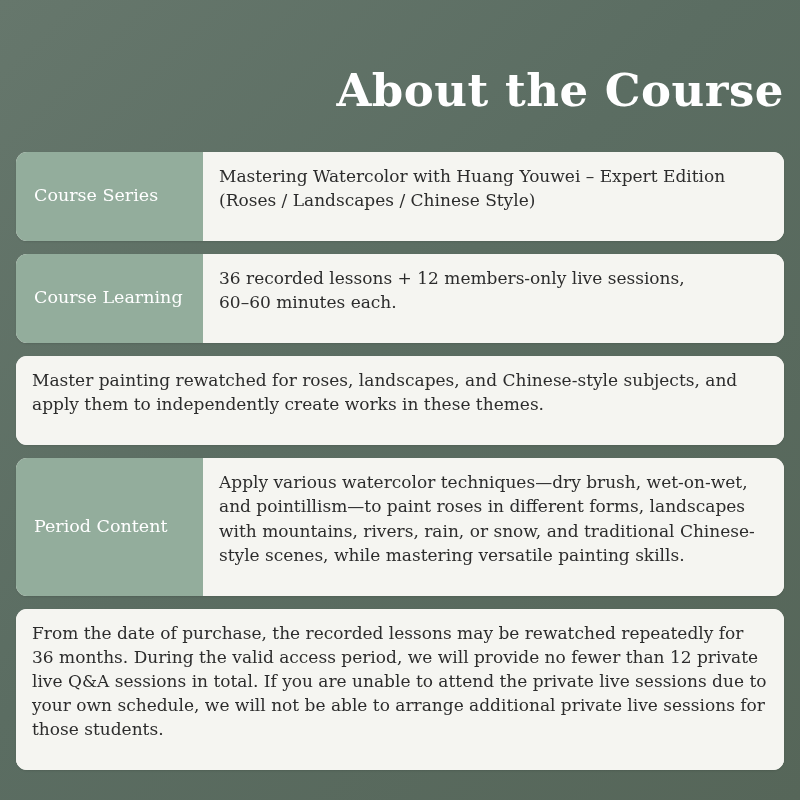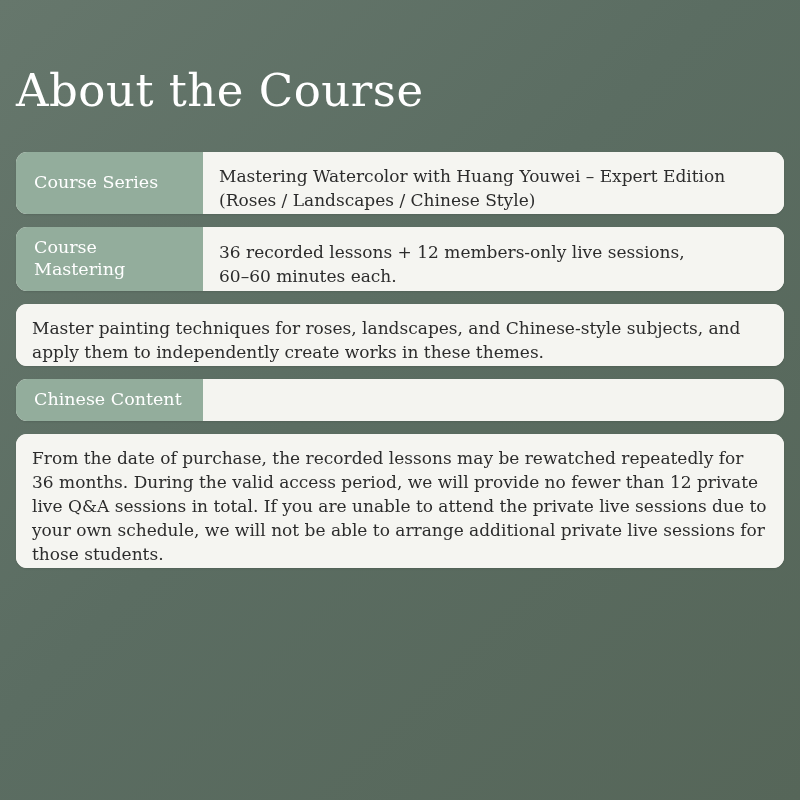--- a/index.html
+++ b/index.html
@@ -15,25 +15,25 @@
   }
   .page {
     position: relative;
     width: 800px;
     height: 800px;
     box-sizing: border-box;
     background: linear-gradient(135deg, #66776c 0%, #5b6d62 45%, #566659 100%);
     padding: 0 16px;
   }
   .title {
-    text-align: left;
+    text-align: right;
     color: #ffffff;
     font-family: "DejaVu Serif", serif;
     font-size: 45px;
-    font-weight: 400;
+    font-weight: 700;
     letter-spacing: 0.5px;
     padding-top: 66px;
     padding-bottom: 0;
     margin: 0;
     line-height: 1.1;
   }
   .rows {
     margin-top: 36px;
     display: flex;
     flex-direction: column;
@@ -58,21 +58,21 @@
     box-sizing: border-box;
     font-family: "DejaVu Serif", serif;
     font-size: 17.5px;
     line-height: 1.25;
     font-weight: 400;
   }
   .row .value {
     flex: 1 1 auto;
     background: #f5f5f1;
     color: #2c2c2c;
-    padding: 12px 16px 2px 16px;
+    padding: 12px 16px 29px 16px;
     box-sizing: border-box;
     font-family: "DejaVu Serif", serif;
     font-size: 17px;
     line-height: 1.42;
     display: flex;
     align-items: center;
     white-space: pre-line;
   }
 </style>
 </head>
@@ -83,31 +83,32 @@
 
   <div class="rows">
 
     <div class="row">
       <div class="label">Course Series</div>
       <div class="value">Mastering Watercolor with Huang Youwei – Expert Edition
 (Roses / Landscapes / Chinese Style)</div>
     </div>
 
     <div class="row">
-      <div class="label">Course Mastering</div>
+      <div class="label">Course Learning</div>
       <div class="value">36 recorded lessons + 12 members-only live sessions,
 60–60 minutes each.</div>
     </div>
 
     <div class="row">
-      <div class="value">Master painting techniques for roses, landscapes, and Chinese-style subjects, and apply them to independently create works in these themes.</div>
+      <div class="value">Master painting rewatched for roses, landscapes, and Chinese-style subjects, and apply them to independently create works in these themes.</div>
     </div>
 
     <div class="row">
-      <div class="label">Chinese Content</div>
+      <div class="label">Period Content</div>
+      <div class="value">Apply various watercolor techniques—dry brush, wet-on-wet, and pointillism—to paint roses in different forms, landscapes with mountains, rivers, rain, or snow, and traditional Chinese-style scenes, while mastering versatile painting skills.</div>
     </div>
 
     <div class="row">
       <div class="value">From the date of purchase, the recorded lessons may be rewatched repeatedly for 36 months. During the valid access period, we will provide no fewer than 12 private live Q&amp;A sessions in total. If you are unable to attend the private live sessions due to your own schedule, we will not be able to arrange additional private live sessions for those students.</div>
     </div>
 
   </div>
 </div>
 
 </body></html>

